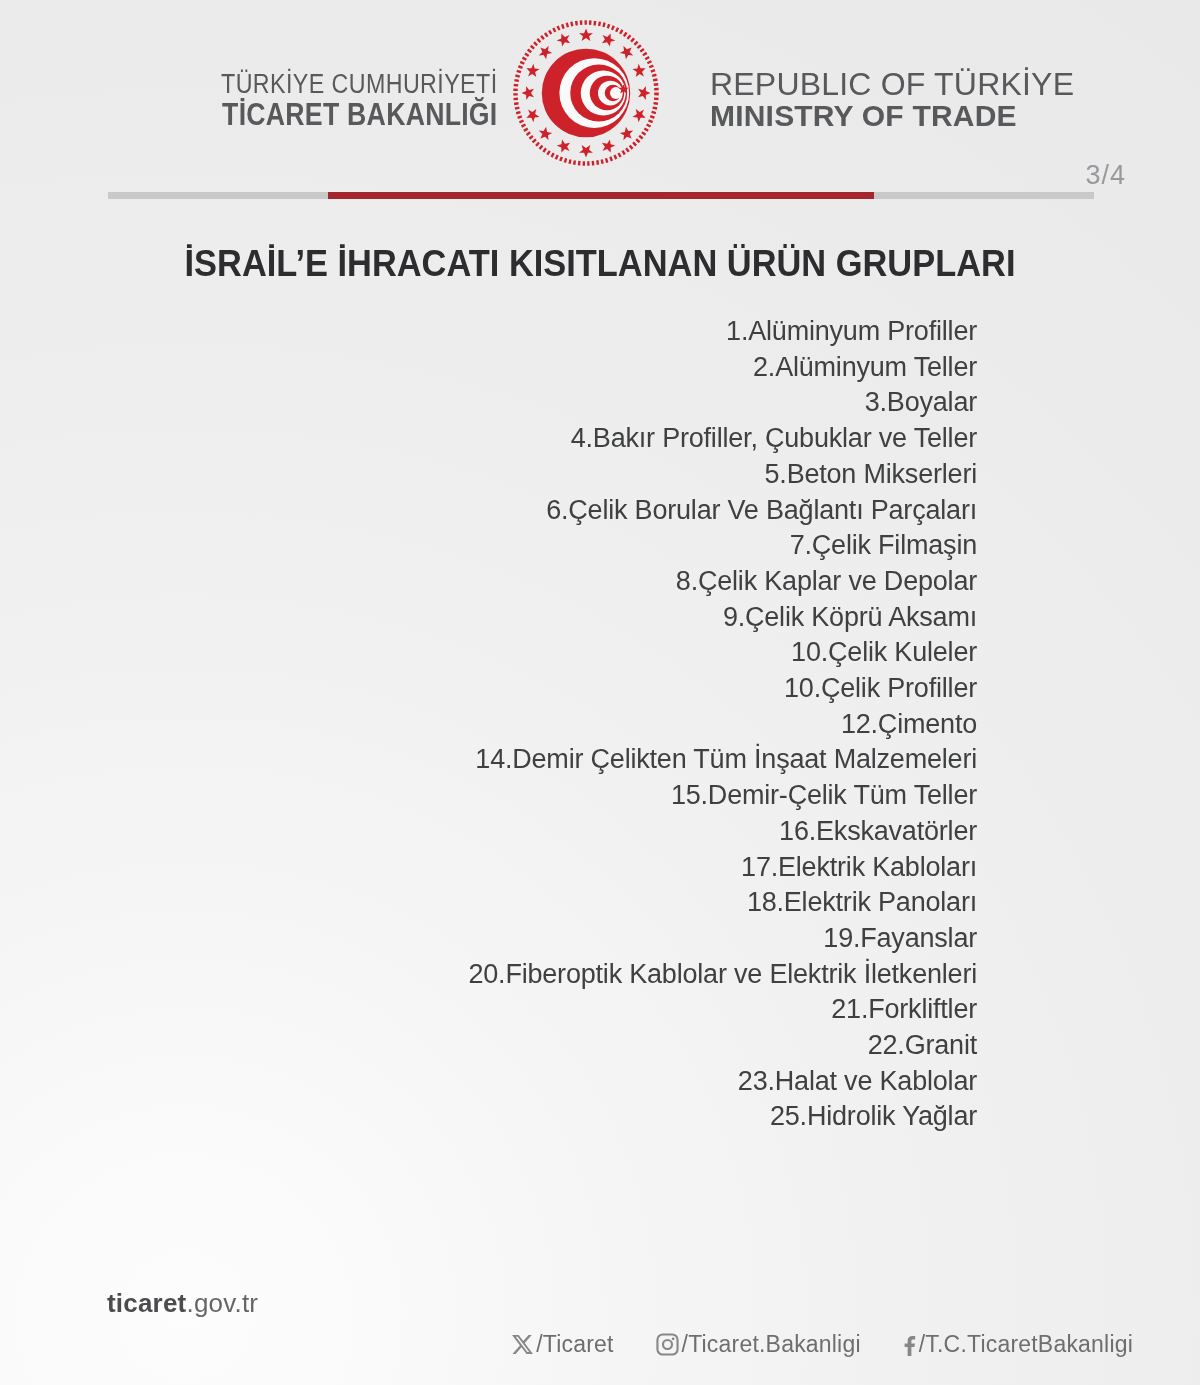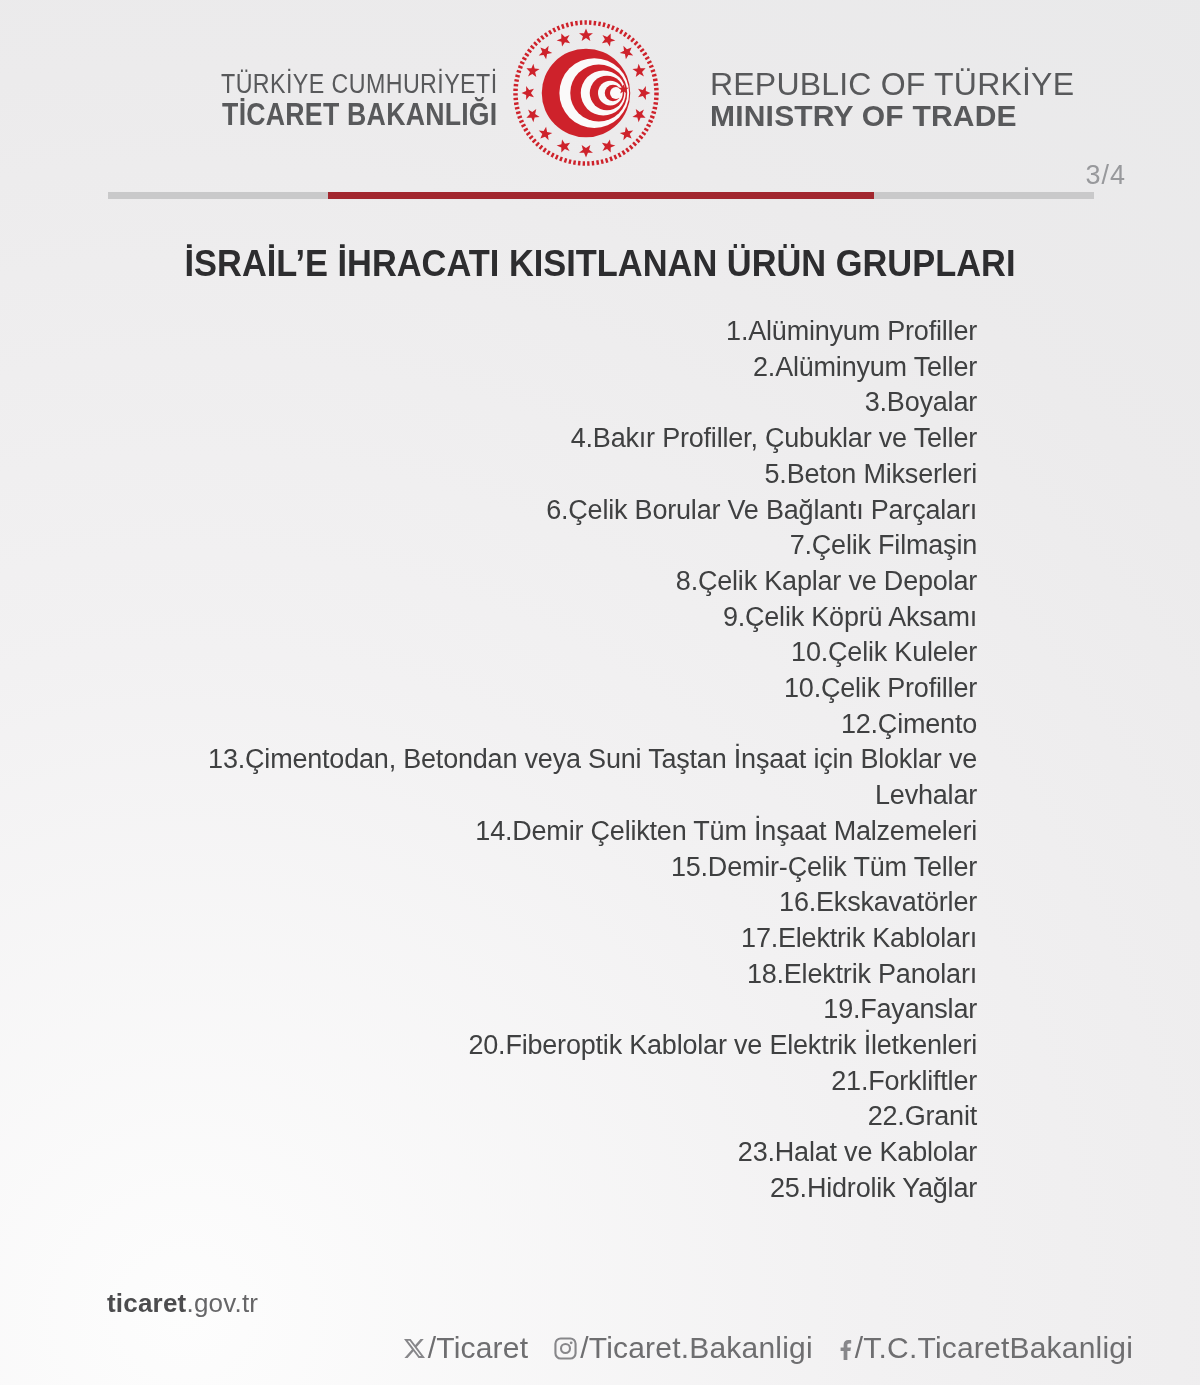--- a/index.html
+++ b/index.html
@@ -55,22 +55,22 @@
   .item .num{display:inline-block;width:73px;}
 
   
   .site{
     position:absolute;left:107px;top:1288px;
     font-size:26px;color:#666668;letter-spacing:.2px;
   }
   .site .bold{font-weight:700;color:#4c4c4e;}
   .social{
     position:absolute;top:1331px;right:100px;
-    display:flex;gap:26px;align-items:center;
-    font-size:30px;color:#6e6e70;letter-spacing:.2px;white-space:nowrap;
+    display:flex;gap:42px;align-items:center;
+    font-size:23px;color:#6e6e70;letter-spacing:.2px;white-space:nowrap;
   }
   .social-item{display:flex;align-items:center;}
   .s-icon{color:#87878a;margin-right:3px;flex:0 0 auto;}
 </style>
 </head>
 <body>
 
 <div class="page">
 
   <div class="brand-left">
@@ -157,23 +157,20 @@
       <div class="item">
       <span class="num">10.</span><span class="txt">Çelik Kuleler</span>
     </div>
       <div class="item">
       <span class="num">10.</span><span class="txt">Çelik Profiller</span>
     </div>
       <div class="item">
       <span class="num">12.</span><span class="txt">Çimento</span>
     </div>
       <div class="item">
-      <span class="num">13.</span><span class="txt">Çimentodan, Betondan veya Suni Taştan İnşaat için Bloklar ve Levhalar</span>
-    </div>
-      <div class="item">
       <span class="num">14.</span><span class="txt">Demir Çelikten Tüm İnşaat Malzemeleri</span>
     </div>
       <div class="item">
       <span class="num">15.</span><span class="txt">Demir-Çelik Tüm Teller</span>
     </div>
       <div class="item">
       <span class="num">16.</span><span class="txt">Ekskavatörler</span>
     </div>
       <div class="item">
       <span class="num">17.</span><span class="txt">Elektrik Kabloları</span>

